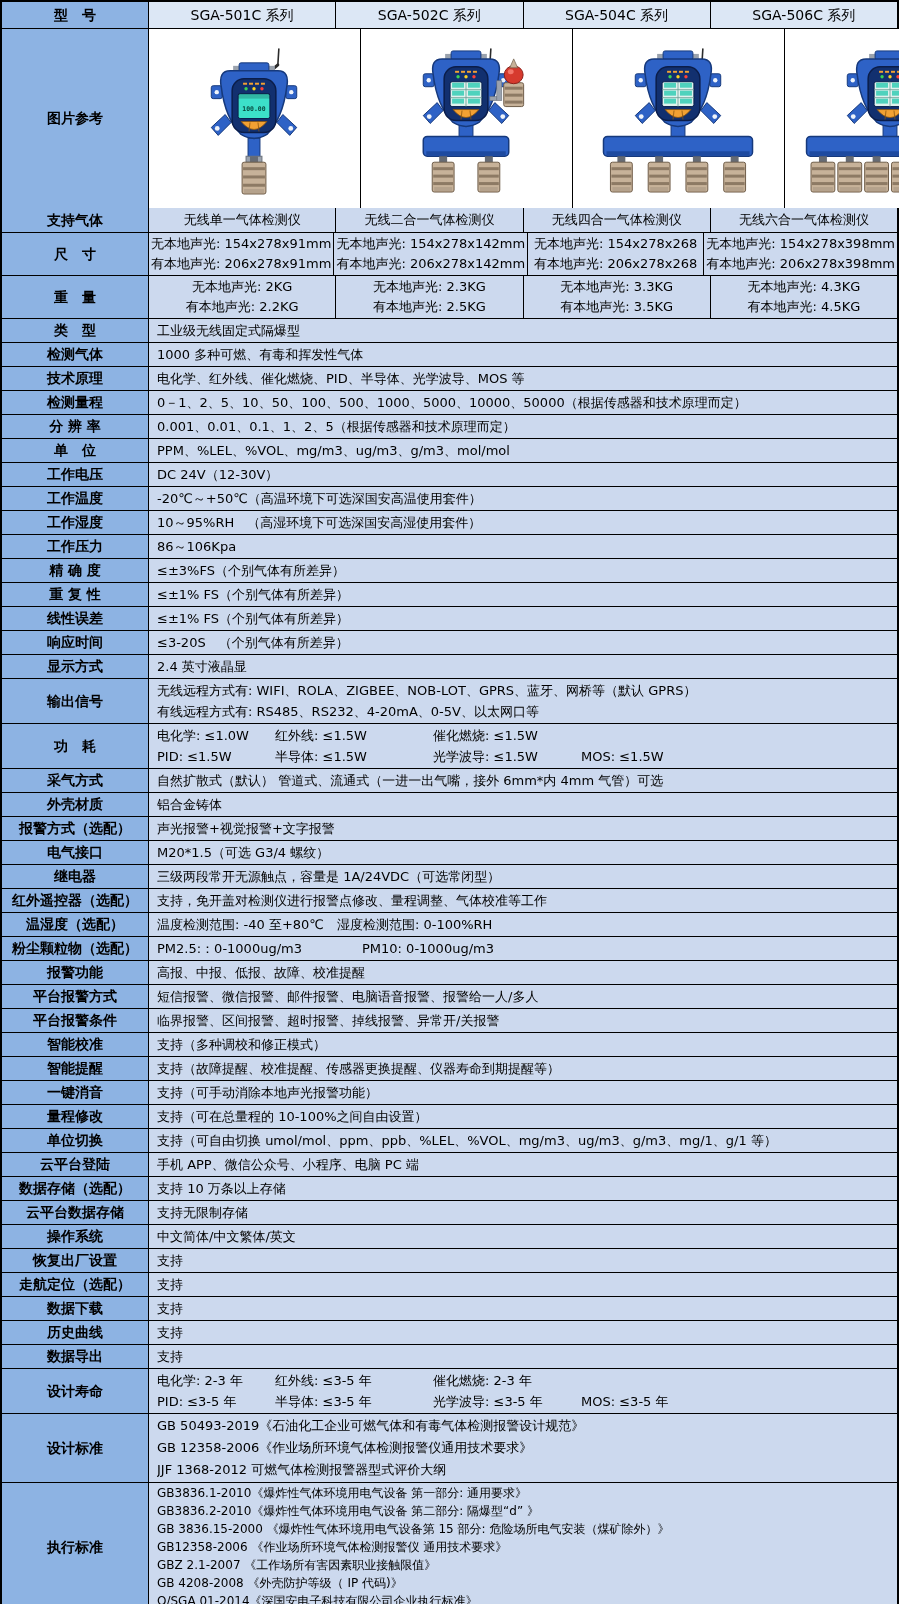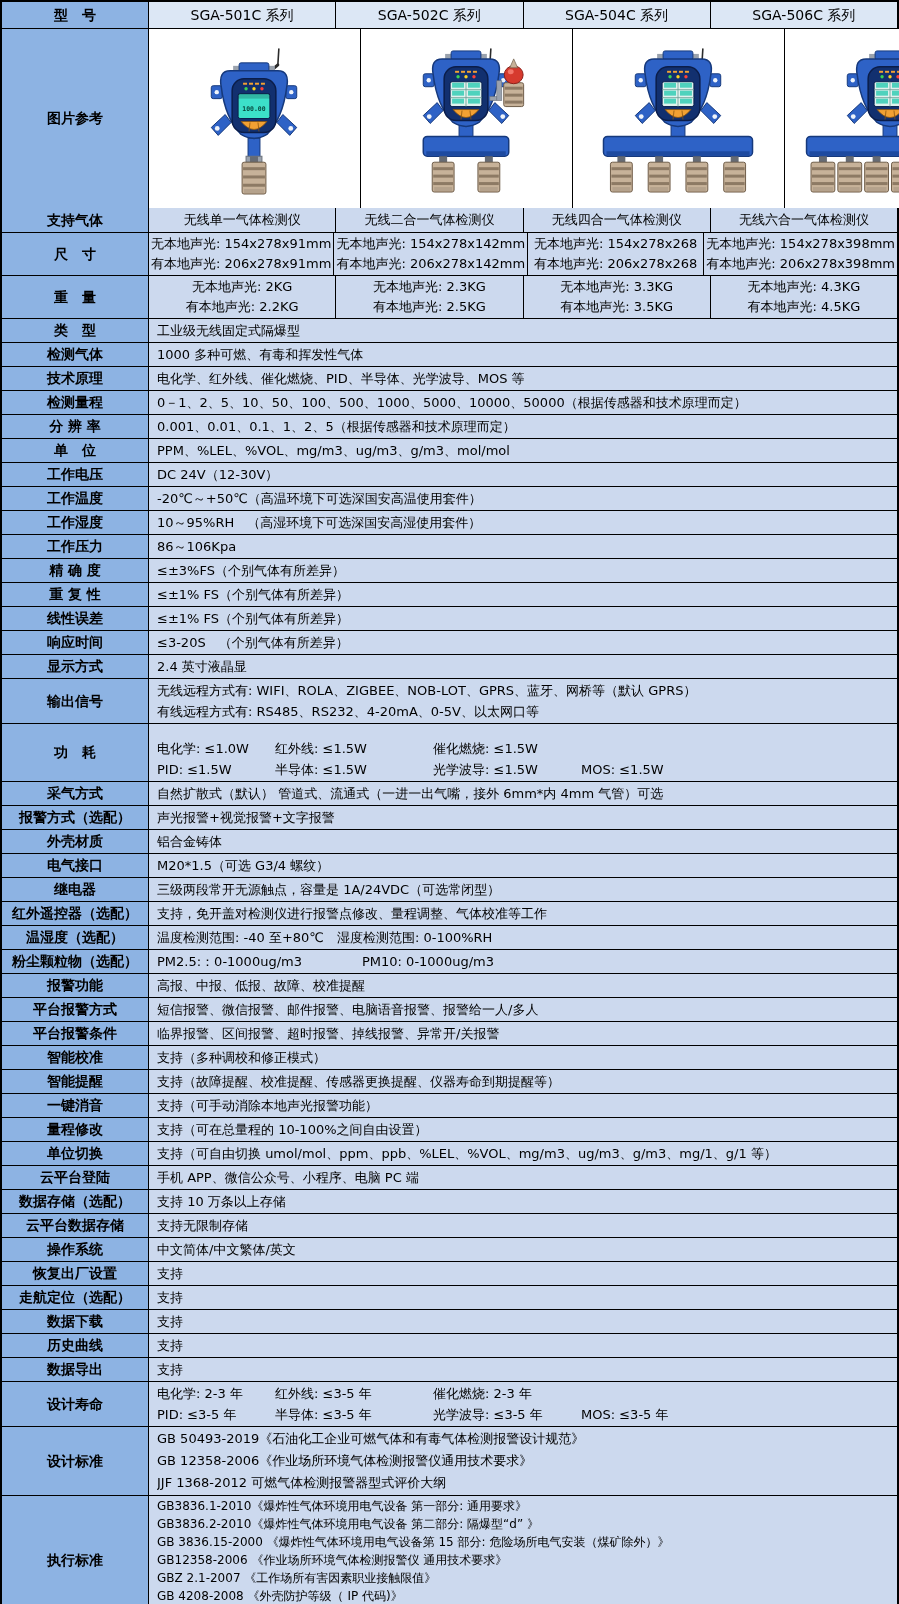--- a/index.html
+++ b/index.html
@@ -487,40 +487,40 @@
       <div class="row k-lines-2">
         <div class="label">输出信号</div>
         <div class="content">
           <div class="line">无线远程方式有: WIFI、ROLA、ZIGBEE、NOB-LOT、GPRS、蓝牙、网桥等（默认 GPRS）</div>
           <div class="line">有线远程方式有: RS485、RS232、4-20mA、0-5V、以太网口等</div>
         </div>
       </div>
       <div class="row k-segments-2">
         <div class="label">功　耗</div>
         <div class="content">
-          <div class="line"><span class="seg" style="min-width: 118px;">电化学: ≤1.0W</span><span class="seg" style="min-width: 158px;">红外线: ≤1.5W</span><span class="seg" style="min-width: 148px; margin-top: 13px;">催化燃烧: ≤1.5W</span></div>
+          <div class="line"><span class="seg" style="min-width: 118px;">电化学: ≤1.0W</span><span class="seg" style="min-width: 158px;">红外线: ≤1.5W</span><span class="seg" style="min-width: 148px;">催化燃烧: ≤1.5W</span></div>
           <div class="line"><span class="seg" style="min-width: 118px;">PID: ≤1.5W</span><span class="seg" style="min-width: 158px;">半导体: ≤1.5W</span><span class="seg" style="min-width: 148px;">光学波导: ≤1.5W</span><span class="seg">MOS: ≤1.5W</span></div>
         </div>
       </div>
       <div class="row k-text">
         <div class="label">采气方式</div>
         <div class="content">
           <div class="line">自然扩散式（默认） 管道式、流通式（一进一出气嘴，接外 6mm*内 4mm 气管）可选</div>
         </div>
       </div>
       <div class="row k-text">
+        <div class="label">外壳材质</div>
+        <div class="content">
+          <div class="line">铝合金铸体</div>
+        </div>
+      </div>
+      <div class="row k-text">
         <div class="label">报警方式（选配）</div>
         <div class="content">
           <div class="line">声光报警+视觉报警+文字报警</div>
-        </div>
-      </div>
-      <div class="row k-text">
-        <div class="label">外壳材质</div>
-        <div class="content">
-          <div class="line">铝合金铸体</div>
         </div>
       </div>
       <div class="row k-text">
         <div class="label">电气接口</div>
         <div class="content">
           <div class="line">M20*1.5（可选 G3/4 螺纹）</div>
         </div>
       </div>
       <div class="row k-text">
         <div class="label">继电器</div>

